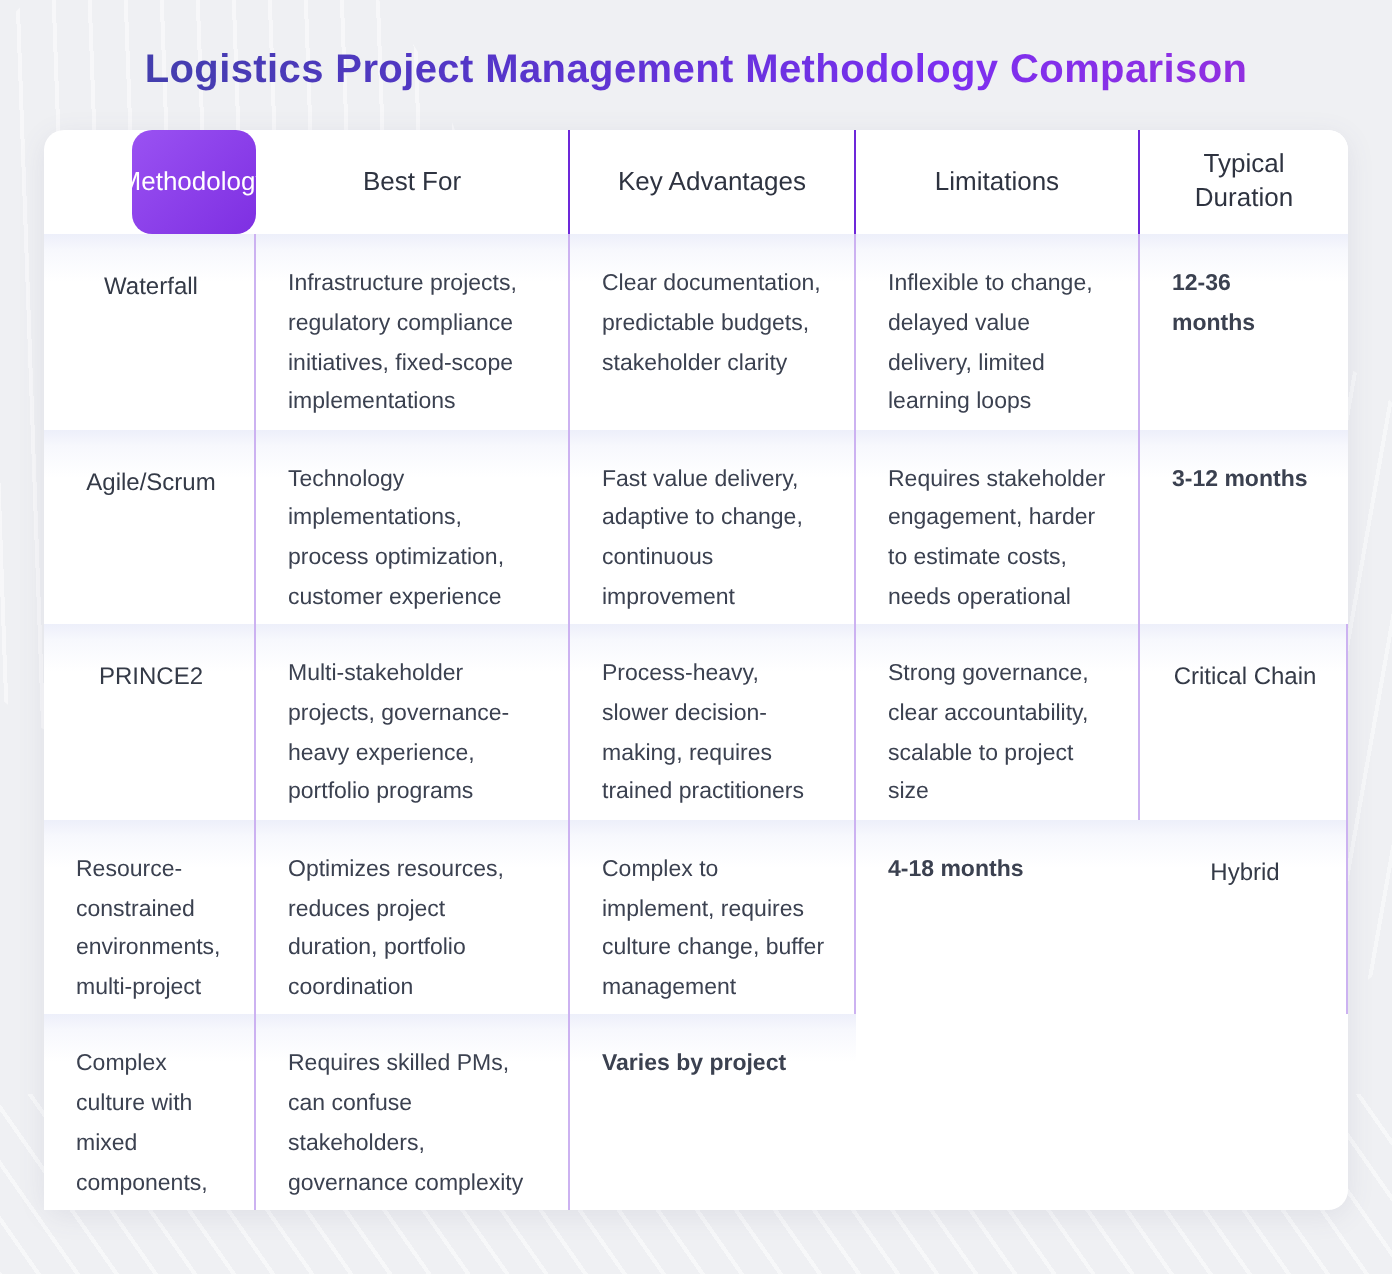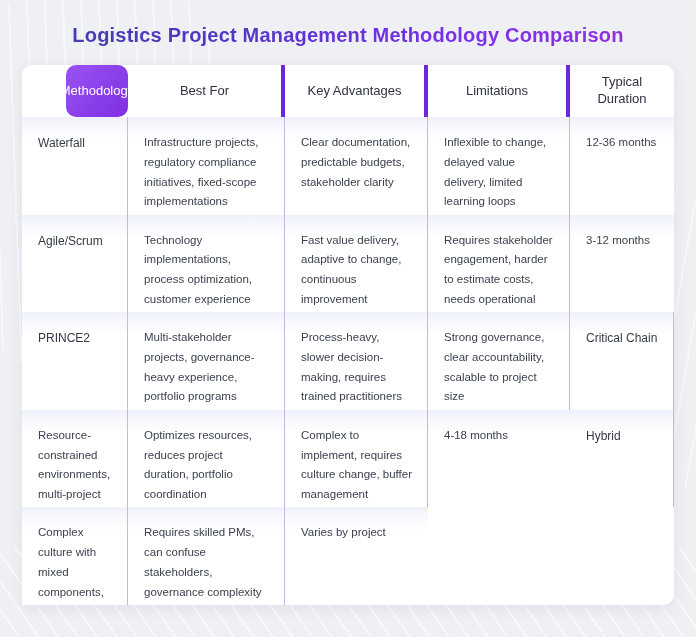--- a/index.html
+++ b/index.html
@@ -60,34 +60,34 @@
   .grid {
     display: grid;
     width: 100%; height: 100%;
     grid-template-columns: 106px 157px 143px 142px 104px;
     grid-template-rows: 52px repeat(5, 1fr);
   }
   .cell {
     border-right: 1px solid #ccb2f1;
     overflow: hidden;
   }
-  .cell.last { border-right: none; }
+  .cell.last { border-right: none; font-weight: bold; }
 
   
   .hcell {
     display: flex;
     align-items: center;
     justify-content: center;
     text-align: center;
     font-size: 13px;
     color: #2e3340;
     font-weight: 400;
     padding: 4px 10px;
     line-height: 1.3;
-    border-right: 4px solid #6d28d9;
+    border-right: 1px solid #6d28d9;
     background: #ffffff;
     border-top-right-radius: 0;
   }
   .hcell.first {
     background: linear-gradient(135deg, #9a52f2 0%, #7e2fe2 100%);
     color: #ffffff;
     border-radius: 10px;
     border-right: none;
     font-size: 13px;
     margin-left: 44px;
@@ -95,21 +95,21 @@
   .hcell.last { border-right: none; border-top-right-radius: 10px; }
 
   
   .bcell {
     padding: 16px 14px 0 16px;
     font-size: 11.5px;
     line-height: 1.72;
     color: #3b4150;
     background: linear-gradient(180deg, #edeffa 0px, #f7f8fd 8px, #ffffff 24px);
   }
-  .bcell.method { font-size: 12px; color: #343a47; }
+  .bcell.method { font-size: 12px; color: #343a47; text-align: center; }
 </style>
 </head>
 <body>
 
 <div class="bg-tex tl"></div>
 <div class="bg-tex bm"></div>
 <div class="bg-tex rt"></div>
 
 <h1 class="page-title">Logistics Project Management Methodology Comparison</h1>
 

